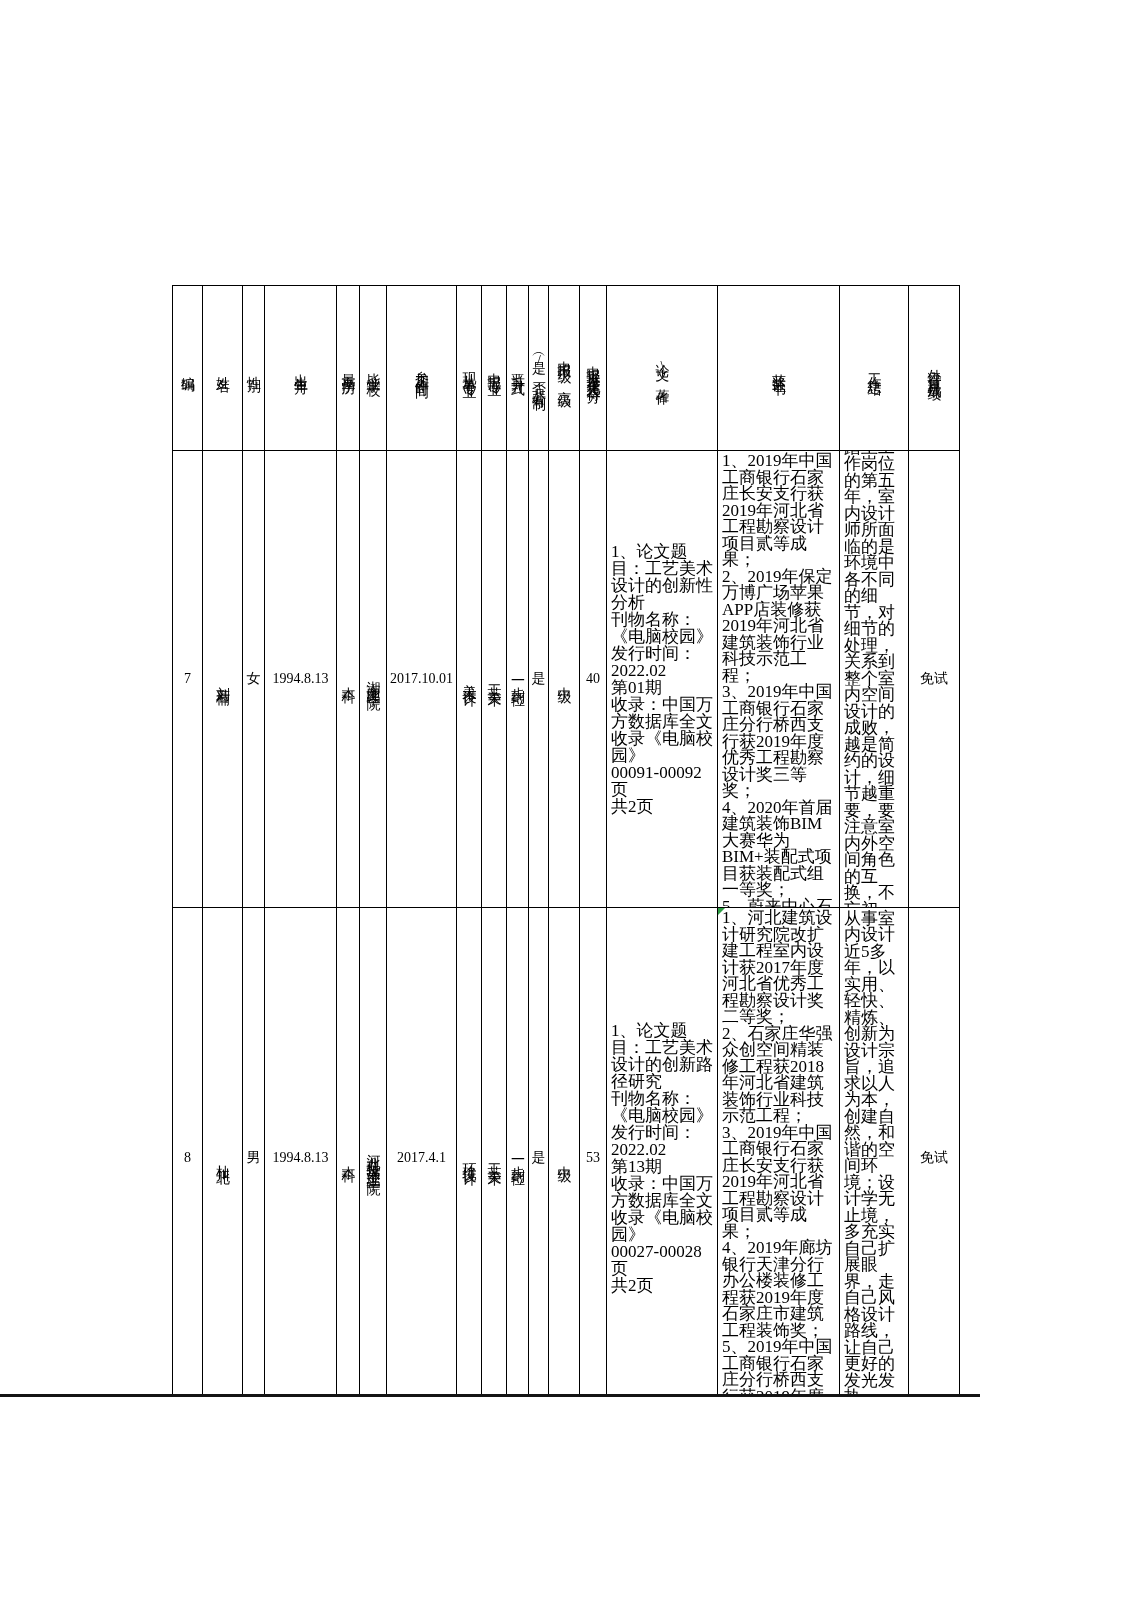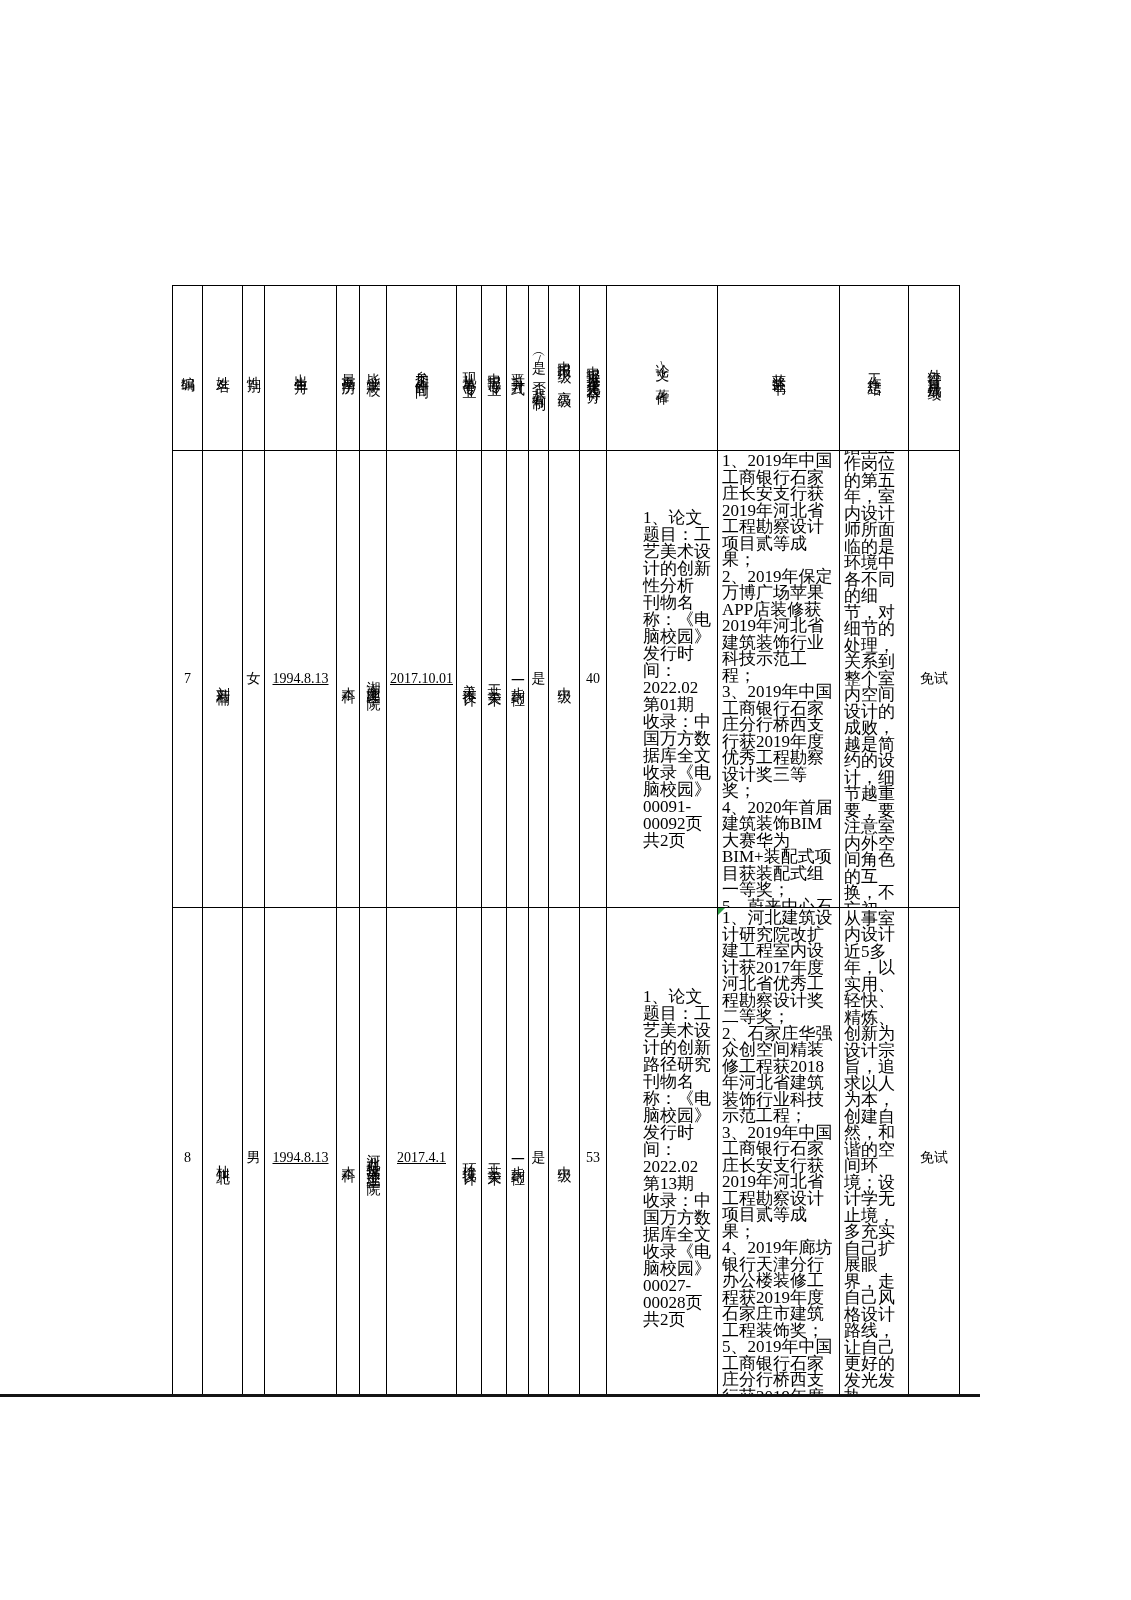--- a/index.html
+++ b/index.html
@@ -19,31 +19,31 @@
     font-weight:normal;font-size:14px;
   }
   thead tr{height:165px;}
   .vtext{
     writing-mode:vertical-rl;text-orientation:upright;
     letter-spacing:3px;margin:0 auto;line-height:1;
     display:block;text-align:center;
   }
   th{ text-align:center; }
   td.center{ text-align:center; }
-  td.nowrap{ white-space:nowrap; font-size:13.5px;text-decoration:underline; }
+  td.nowrap{ white-space:nowrap; font-size:13.5px; }
   td.longcell{ vertical-align:top; position:relative; }
   .box{
     overflow:hidden;display:flex;flex-direction:column;justify-content:center;
     padding:2px 4px;box-sizing:border-box;
   }
   .box.top{ justify-content:flex-start; }
   .txt{
     white-space:pre-wrap;font-size:17px;text-align:left;
   }
-  .txt.papers{ line-height:17px;margin-left:32px; }
+  .txt.papers{ line-height:17px; }
   .txt.awards{ line-height:16.5px; }
   .txt.summary{ line-height:16.5px; }
   .h456{ height:456px; }
   .h500{ height:500px; }
   .green-flag{
     position:absolute;top:0;left:0;width:0;height:0;
     border-top:7px solid #2f9e44;border-right:7px solid transparent;
   }
   .bottom-cut{
     position:absolute;left:0;top:1394px;width:980px;height:3px;background:#141414;

